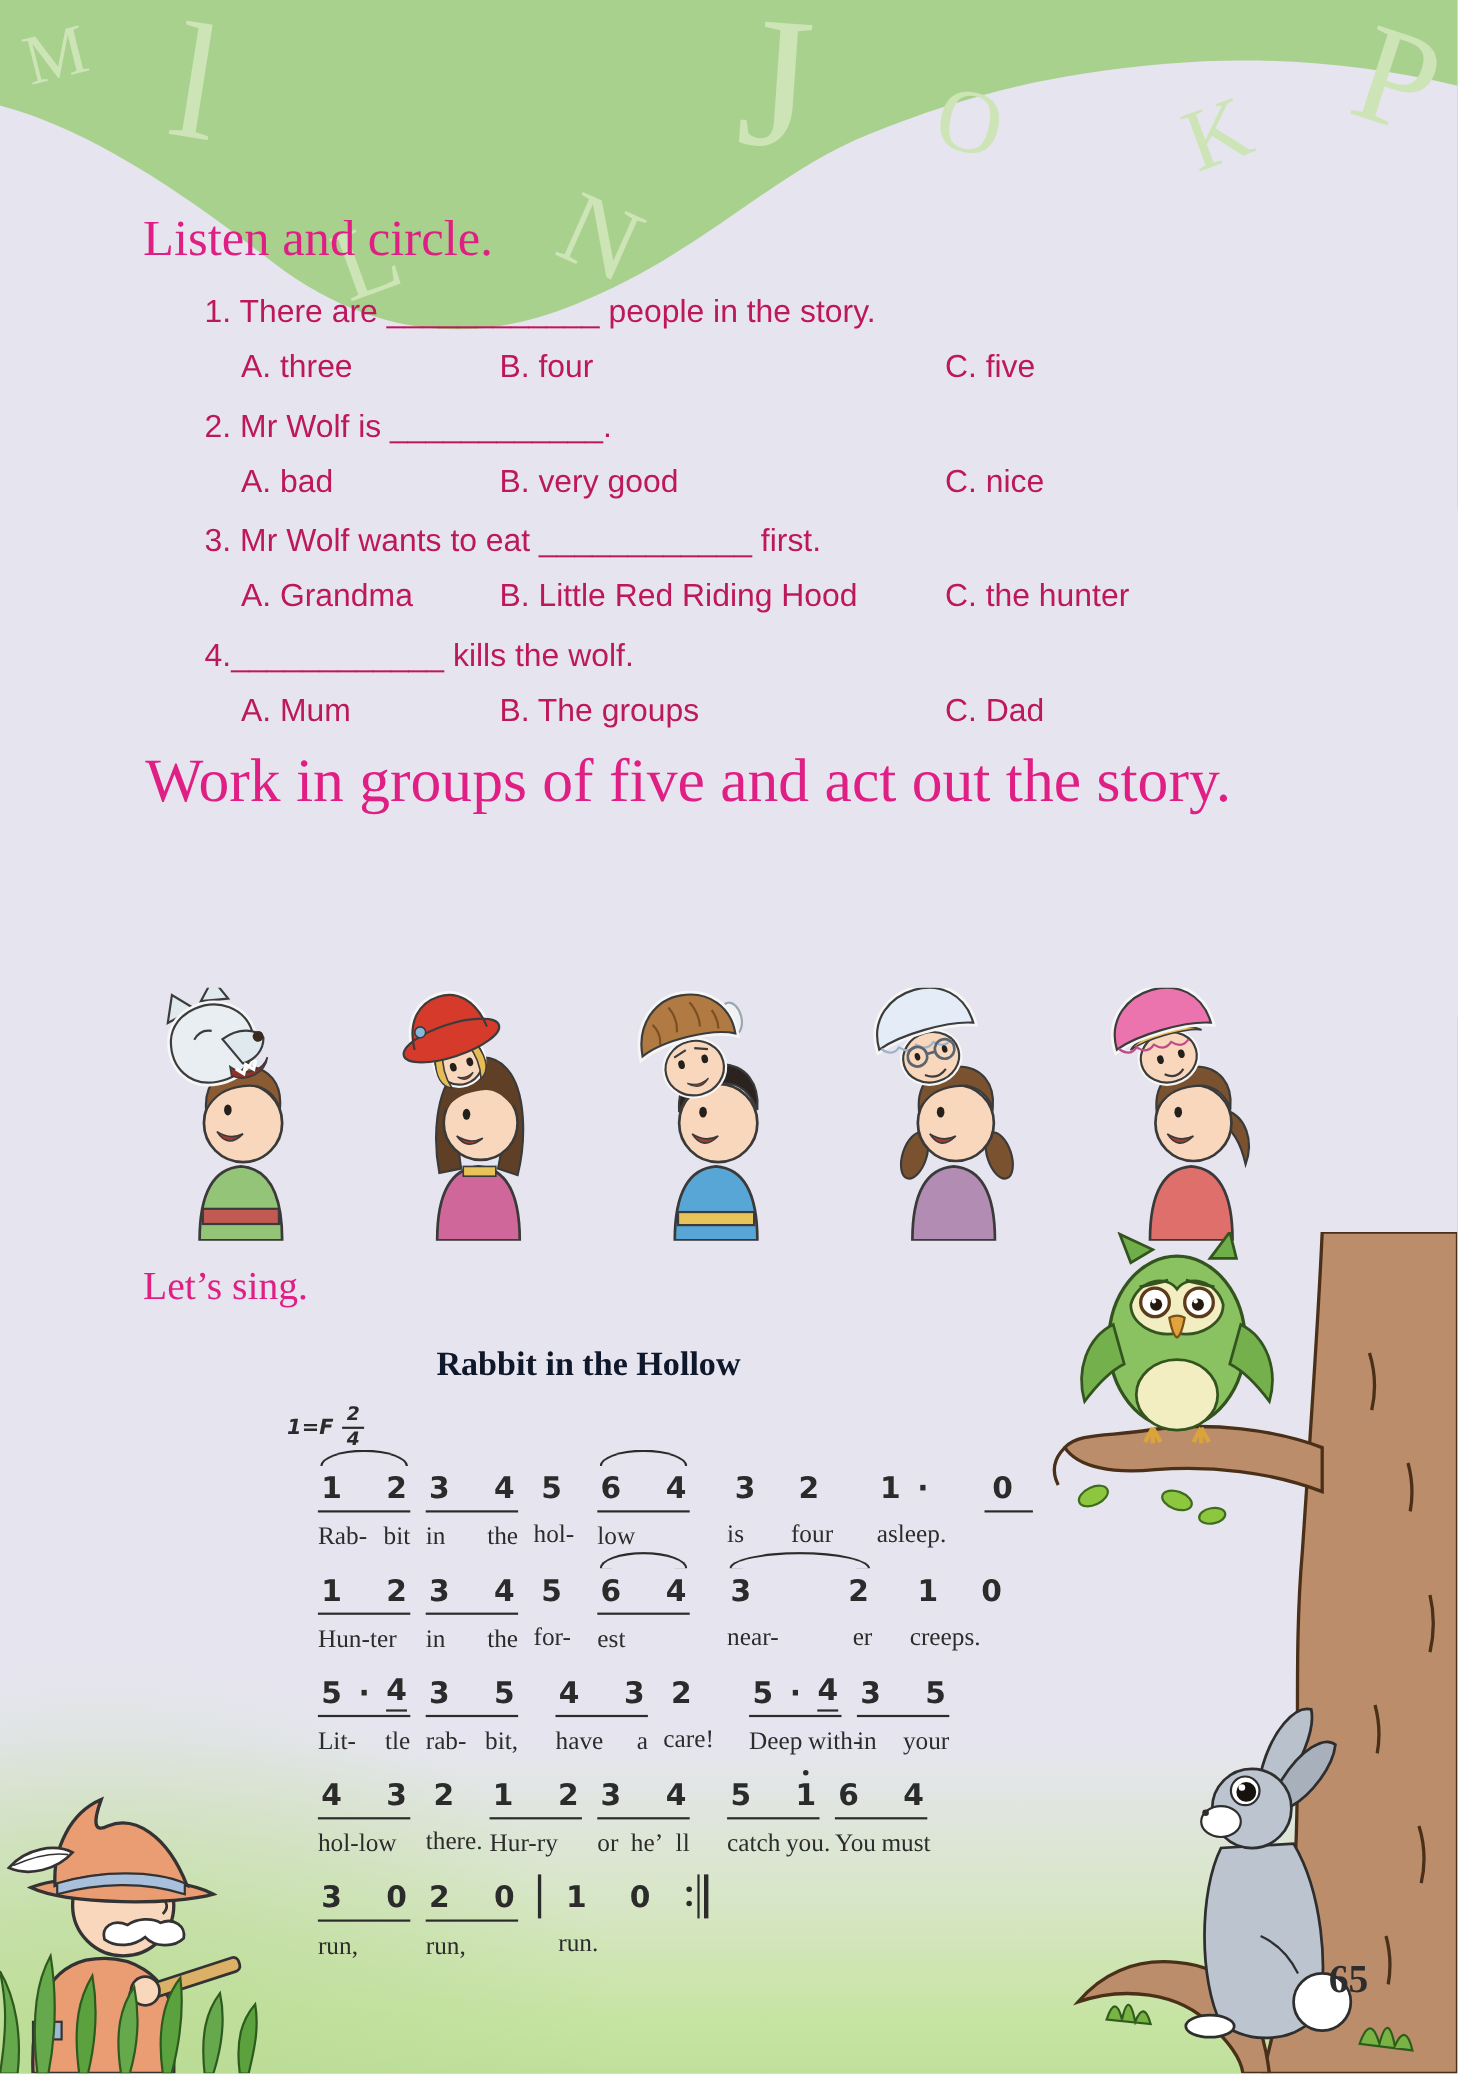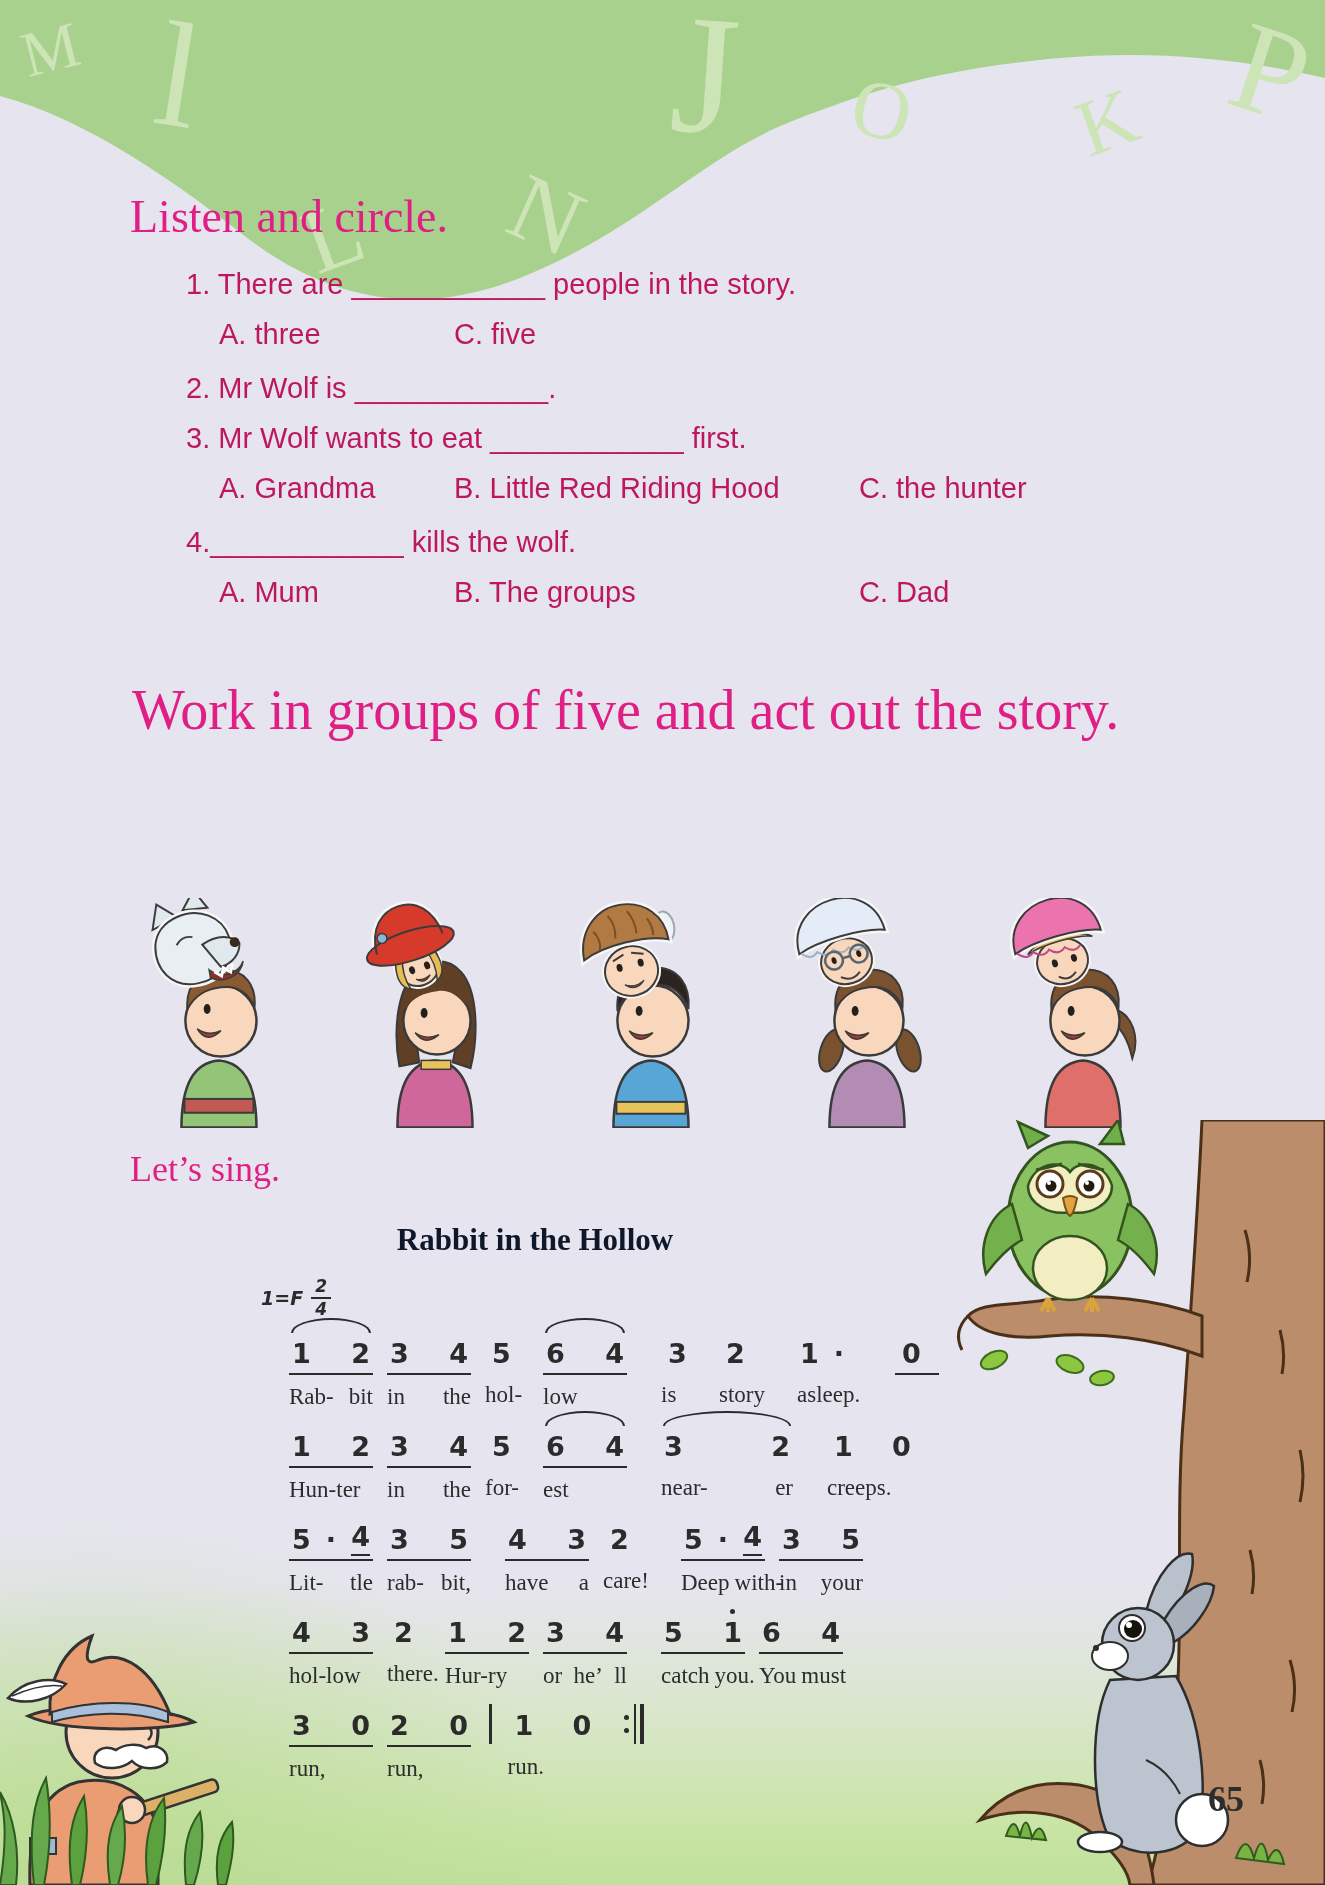--- a/index.html
+++ b/index.html
@@ -91,23 +91,29 @@
   <div class="grass-left"></div>
 
   <div class="h-mag" style="left:130px;top:190px;font-size:46px;">Listen and circle.</div>
   <div class="h-mag" style="left:132px;top:678px;font-size:56px;">Work in groups of five and act out the story.</div>
   <div class="h-mag" style="left:130px;top:1148px;font-size:36px;">Let’s sing.</div>
 
   <div class="questions">
       <div class="q">1. There are ____________ people in the story.</div>
       <div class="opts">
         <div>A. three</div>
+        <div>B. four</div>
         <div>C. five</div>
       </div>
       <div class="q">2. Mr Wolf is ____________.</div>
+      <div class="opts">
+        <div>A. bad</div>
+        <div>B. very good</div>
+        <div>C. nice</div>
+      </div>
       <div class="q">3. Mr Wolf wants to eat ____________ first.</div>
       <div class="opts">
         <div>A. Grandma</div>
         <div>B. Little Red Riding Hood</div>
         <div>C. the hunter</div>
       </div>
       <div class="q">4.____________ kills the wolf.</div>
       <div class="opts">
         <div>A. Mum</div>
         <div>B. The groups</div>
@@ -282,21 +288,21 @@
             </div>
             <div class="mlyric">
               <span>is</span>
             </div>
           </div>
           <div class="mcell one">
             <div class="mnote single">
               <span class="num">2</span>
             </div>
             <div class="mlyric">
-              <span>story</span>
+              <span>four</span>
             </div>
           </div>
           <div class="mbar"></div>
           <div class="mcell two">
             <div class="mnote tight">
               <span class="num">1</span>
               <span class="num">·</span>
             </div>
             <div class="mlyric">
               <span>asleep.</span>

